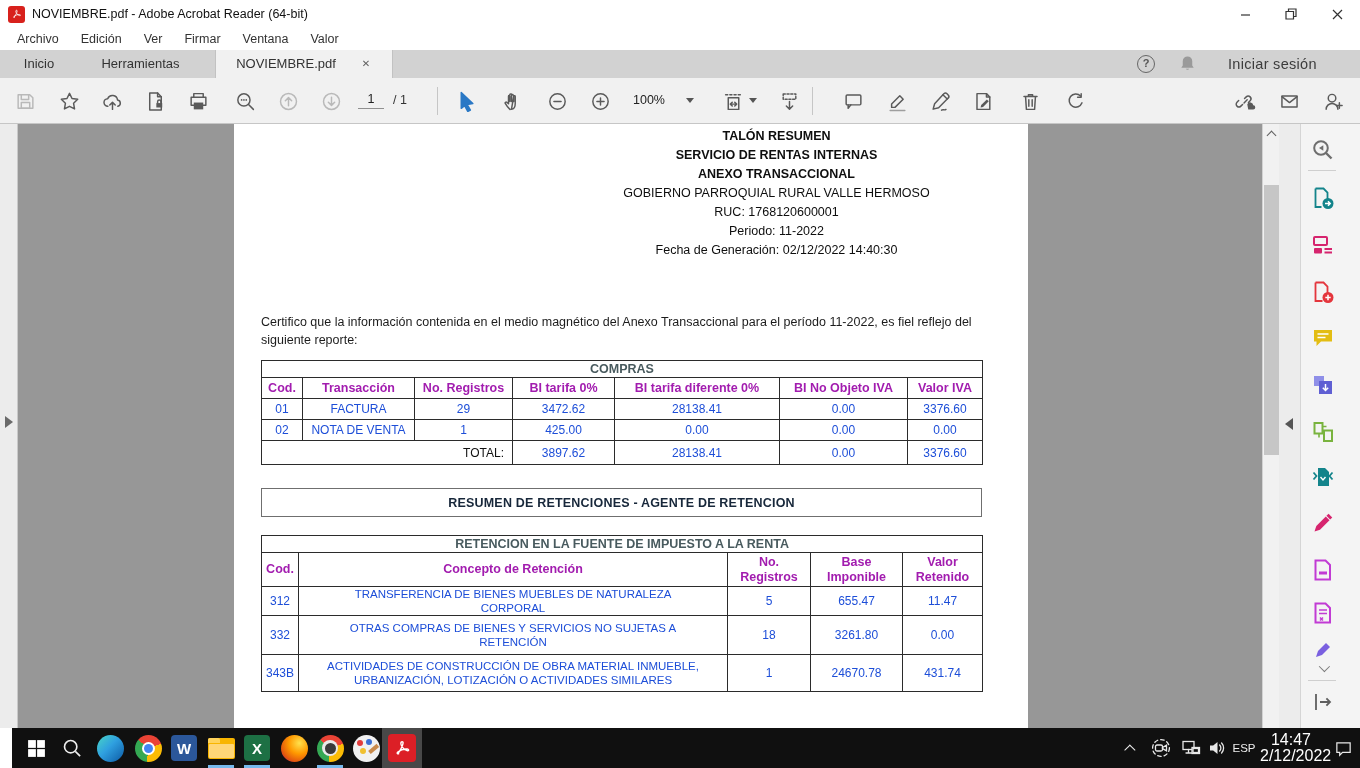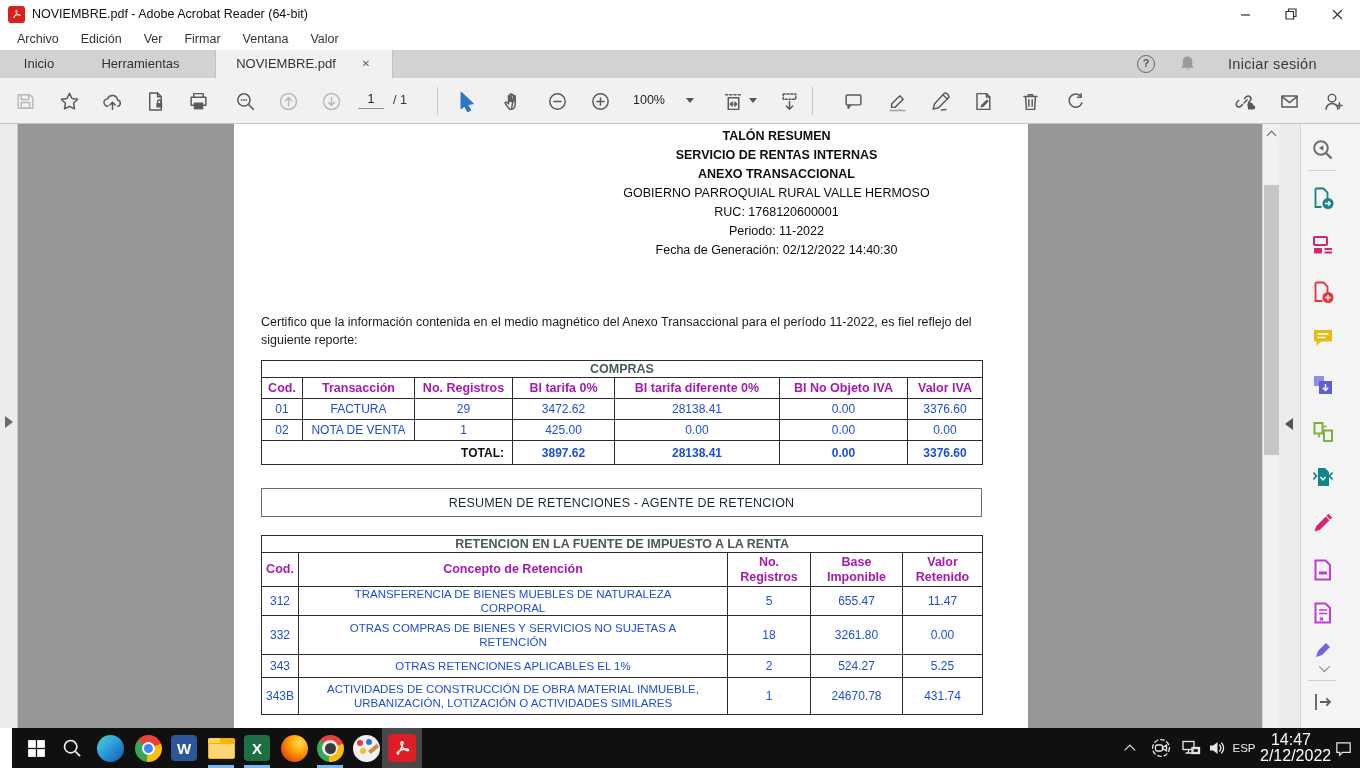--- a/index.html
+++ b/index.html
@@ -59,24 +59,24 @@
   .hline.b{font-weight:bold}
 
   .certify{position:absolute;left:27px;top:190px;width:742px;font-size:12.5px;line-height:17.5px;color:#1c1c1c}
 
   table{border-collapse:collapse;table-layout:fixed}
   td{border:1px solid #2b2b2b;text-align:center;font-size:12px;color:#1d4ed8;padding:0 2px}
   .ttitle td{height:17px;font-weight:bold;color:#485a5e;font-size:12.5px;border-bottom:1px solid #2b2b2b}
   .thead td{height:21px;font-weight:bold;color:#a21caf;font-size:12.5px}
   .compras{position:absolute;left:27px;top:236px;width:721px}
   .compras .drow td{height:21px}
-  .compras .trow td{height:24px;font-weight:bold}
+  .compras .trow td{height:24px;font-weight:normal}
   .compras .trow .tlabel{text-align:right;padding-right:8px;color:#111}
 
-  .resumenbox{position:absolute;left:27px;top:364px;width:721px;height:29px;border:1px solid #6f6f6f;display:flex;align-items:center;justify-content:center;font-weight:normal;font-size:12.5px;color:#17273a;letter-spacing:.2px}
+  .resumenbox{position:absolute;left:27px;top:364px;width:721px;height:29px;border:1px solid #6f6f6f;display:flex;align-items:center;justify-content:center;font-weight:bold;font-size:12.5px;color:#17273a;letter-spacing:.2px}
 
   .retencion{position:absolute;left:27px;top:411px;width:721px}
   .retencion .thead td{height:34px;line-height:15px}
   .retencion td.concepto{font-size:11.5px;padding:0 28px;line-height:14px}
 
   
   .vscroll{position:absolute;left:1262px;top:0;width:17px;height:604px;background:#f1f1f1;border-left:1px solid #d2d2d2}
   .chev-up{position:absolute;left:5px;top:8px;width:7px;height:7px;border-top:1.6px solid #5f5f5f;border-left:1.6px solid #5f5f5f;transform:rotate(45deg)}
   .vthumb{position:absolute;left:1px;top:61px;width:15px;height:270px;background:#c6c6c6}
   .collapsestrip{position:absolute;left:1279px;top:0;width:21px;height:604px;background:#ececec}
@@ -410,27 +410,20 @@
           <td>655.47</td>
           <td>11.47</td>
         </tr>
         <tr style="height:39px">
           <td>332</td>
           <td class="concepto">OTRAS COMPRAS DE BIENES Y SERVICIOS NO SUJETAS A RETENCIÓN</td>
           <td>18</td>
           <td>3261.80</td>
           <td>0.00</td>
         </tr>
-        <tr style="height:23px">
-          <td>343</td>
-          <td class="concepto">OTRAS RETENCIONES APLICABLES EL 1%</td>
-          <td>2</td>
-          <td>524.27</td>
-          <td>5.25</td>
-        </tr>
         <tr style="height:37px">
           <td>343B</td>
           <td class="concepto">ACTIVIDADES DE CONSTRUCCIÓN DE OBRA MATERIAL INMUEBLE, URBANIZACIÓN, LOTIZACIÓN O ACTIVIDADES SIMILARES</td>
           <td>1</td>
           <td>24670.78</td>
           <td>431.74</td>
         </tr>
       </tbody>
         </table>
     </div>

